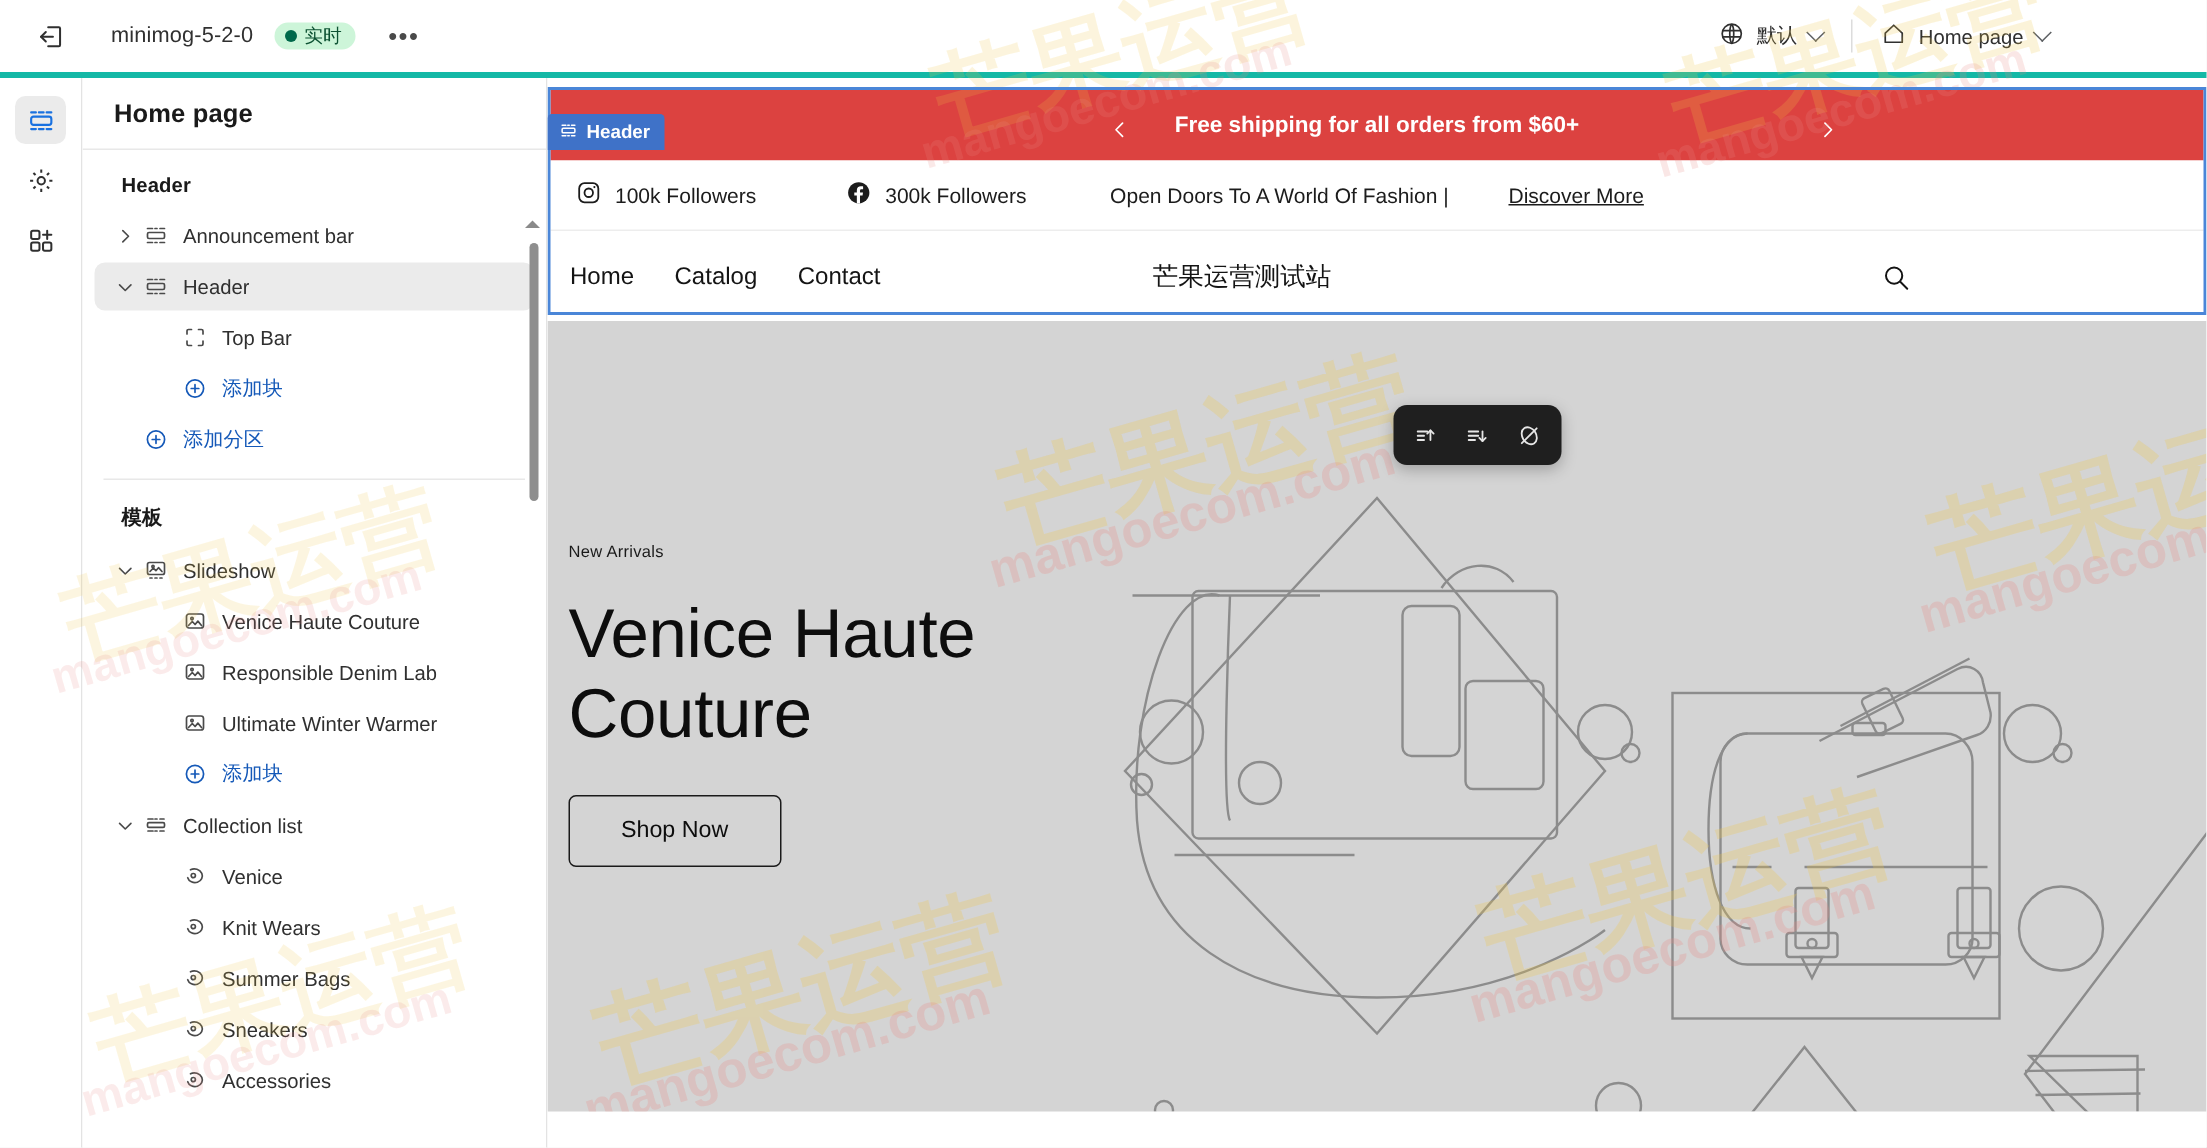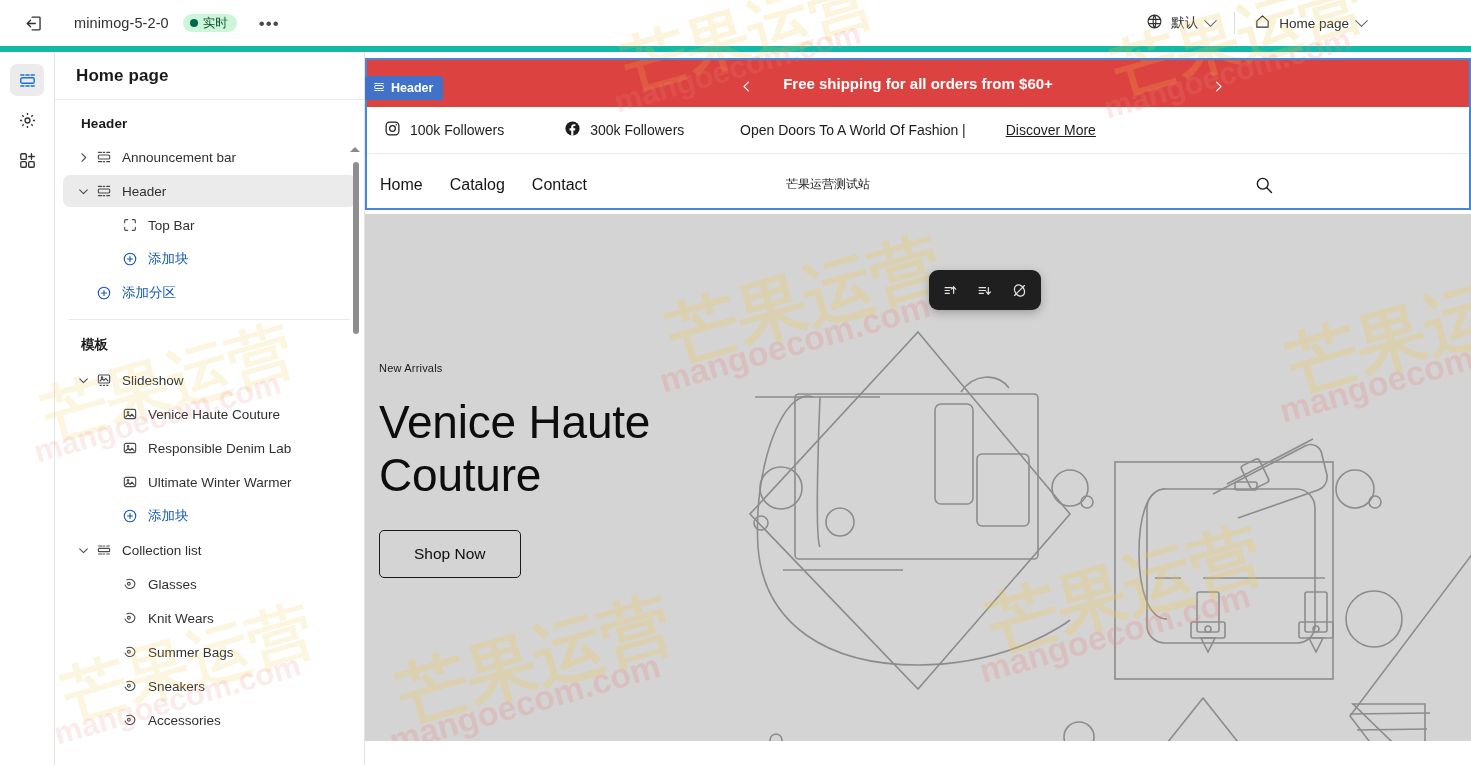--- a/index.html
+++ b/index.html
@@ -7,21 +7,21 @@
     width: 1471px; height: 765px;
     overflow: hidden;
     background: #fff;
     font-family: "Liberation Sans", "DejaVu Sans", sans-serif;
     -webkit-font-smoothing: antialiased;
   }
 
   
   .topbar {
     position: absolute; left: 0; top: 0; width: 1471px; height: 52px;
-    background: #fff; border-bottom: 6px solid #14b8a6;
+    background: #fff; border-bottom: 4px solid #14b8a6;
     display: flex; align-items: center;
   }
   .tb-exit { margin-left: 22px; width: 24px; height: 24px;
              display: flex; align-items: center; justify-content: center; cursor: pointer;
              border-radius: 5px; }
   .tb-title { margin-left: 28px; font-size: 14.5px; color: #303030; letter-spacing: .1px; }
   .tb-badge { margin-left: 14px; background: #cdf5d9; color: #0c5132;
               font-size: 12.5px; border-radius: 9px; padding: 3px 9px 3px 7px;
               display: flex; align-items: center; gap: 5px; line-height: 1; }
   .tb-badge .dot { width: 8px; height: 8px; border-radius: 50%; background: #00694b; display:inline-block; }
@@ -108,21 +108,21 @@
   .topmsg { position: absolute; left: 0; right: 0; text-align: center;
             font-size: 14px; color: #1c1c1c; pointer-events: none; }
   .topmsg a { color: #1c1c1c; text-decoration: underline; pointer-events: auto; margin-left: 36px; }
 
   .navrow { position: absolute; left: 2px; top: 103px; width: 922px; height: 59px;
             background: #fff; display: flex; align-items: center; }
   .navlinks { display: flex; align-items: center; gap: 27px; margin-left: 13px;
               font-size: 16px; color: #141414; }
   .navlinks span { cursor: pointer; }
   .brand { position: absolute; left: 0; right: 0; text-align: center;
-           font-size: 12px; color: #141414; font-weight: 500; pointer-events: none; }
+           font-size: 17px; color: #141414; font-weight: 500; pointer-events: none; }
   .searchbtn { position: absolute; right: 12px; width: 26px; height: 26px;
                display: flex; align-items: center; justify-content: center; cursor: pointer; }
 
   
   .hero { position: absolute; left: 0; top: 162px; width: 1106px; height: 527px;
           background: #d4d4d4; overflow: hidden; }
   .hero svg.art { position: absolute; left: 0; top: 0; width: 1106px; height: 527px; }
   .hero-copy { position: absolute; left: 14px; top: 148px; z-index: 3; }
   .hero-eyebrow { font-size: 11px; color: #1a1a1a; letter-spacing: .2px; }
   .hero-title { font-size: 46px; line-height: 53px; color: #0d0d0d; font-weight: 400;
@@ -351,21 +351,21 @@
           <span class="lbl">Collection list</span>
         </div>
         <div class="row indent1">
           <span class="twisty"></span>
           <span class="ico">
             <svg xmlns="http://www.w3.org/2000/svg" width="16" height="16" viewBox="0 0 24 24" fill="none" stroke-width="1.7" stroke-linecap="round" stroke-linejoin="round" stroke="#4a4a4a">
               <path d="M7.5 5.8c4-2.2 9.5-.4 11.3 3.6 1.6 3.6-.4 7.6-4.4 8.9-4.2 1.3-8.6-1-9.7-4.6"></path>
               <circle cx="10.3" cy="11.6" r="2.1"></circle>
             </svg>
           </span>
-          <span class="lbl">Glasses</span>
+          <span class="lbl">Venice</span>
         </div>
         <div class="row indent1">
           <span class="twisty"></span>
           <span class="ico">
             <svg xmlns="http://www.w3.org/2000/svg" width="16" height="16" viewBox="0 0 24 24" fill="none" stroke-width="1.7" stroke-linecap="round" stroke-linejoin="round" stroke="#4a4a4a">
               <path d="M7.5 5.8c4-2.2 9.5-.4 11.3 3.6 1.6 3.6-.4 7.6-4.4 8.9-4.2 1.3-8.6-1-9.7-4.6"></path>
               <circle cx="10.3" cy="11.6" r="2.1"></circle>
             </svg>
           </span>
           <span class="lbl">Knit Wears</span>

